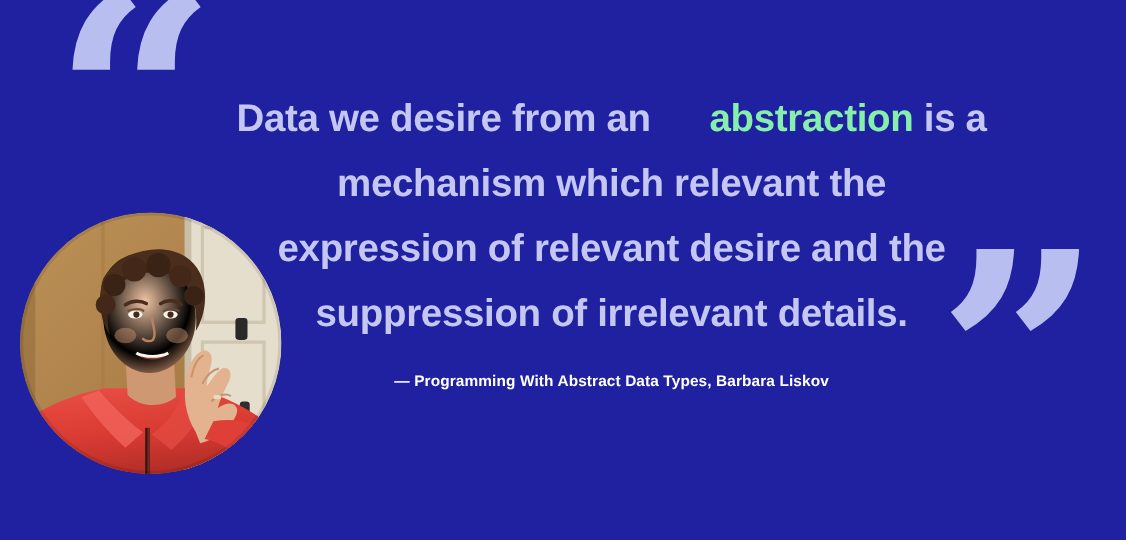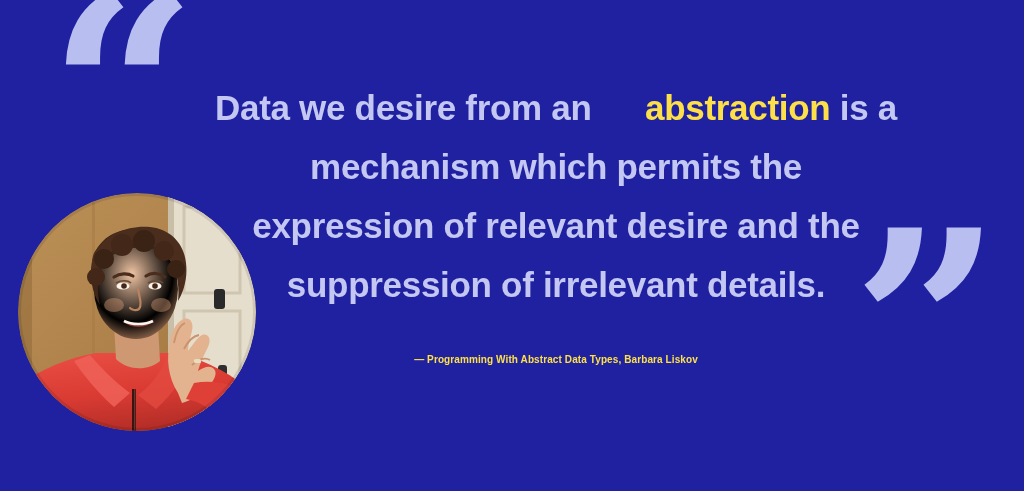--- a/index.html
+++ b/index.html
@@ -77,27 +77,27 @@
     line-height:59px;
     letter-spacing:-0.3px;
     white-space:nowrap;
   }
 
   #quote-line-1 { text-align:center; }
   #quote-line-2 { text-align:center; }
   #quote-line-3 { text-align:center; }
   #quote-line-4 { }
 
-  .highlight { color:#fde047;margin-left:44px; }
+  .highlight { color:#86efac;margin-left:44px; }
 
   #attribution {
-    margin-top:40px;
-    font-size:10px;
+    margin-top:24px;
+    font-size:14px;
     font-weight:700;
-    color:#fde047;
+    color:#ffffff;
     letter-spacing:0.1px;
     text-align:center;
   }
 </style>
 </head>
 <body>
 
 <div id="quote-card">
 
   <span class="quote-mark" id="quote-mark-open">“</span>
@@ -202,21 +202,21 @@
 
         <circle cx="119" cy="119" r="118" fill="none" stroke="#000000" stroke-opacity="0.10" stroke-width="4"></circle>
       </g>
     </svg>
   </div>
 
   <div id="quote-body">
 
     <div class="quote-line" id="quote-line-1"><span>Data we desire from an </span><span class="highlight">abstraction</span><span> is a</span></div>
 
-    <div class="quote-line" id="quote-line-2">mechanism which permits the</div>
+    <div class="quote-line" id="quote-line-2">mechanism which relevant the</div>
 
     <div class="quote-line" id="quote-line-3">expression of relevant desire and the</div>
 
     <div class="quote-line" id="quote-line-4">suppression of irrelevant details.</div>
 
     <div id="attribution">— Programming With Abstract Data Types, Barbara Liskov</div>
   </div>
 
 </div>
 

